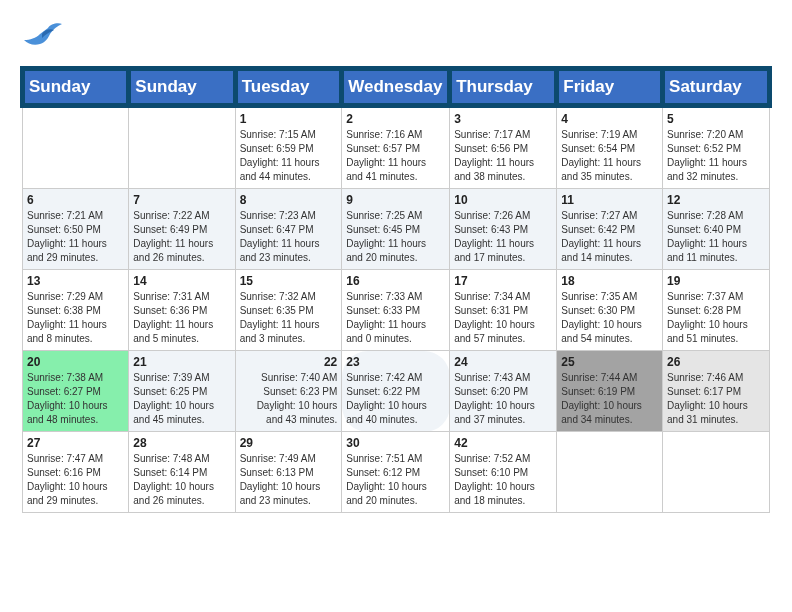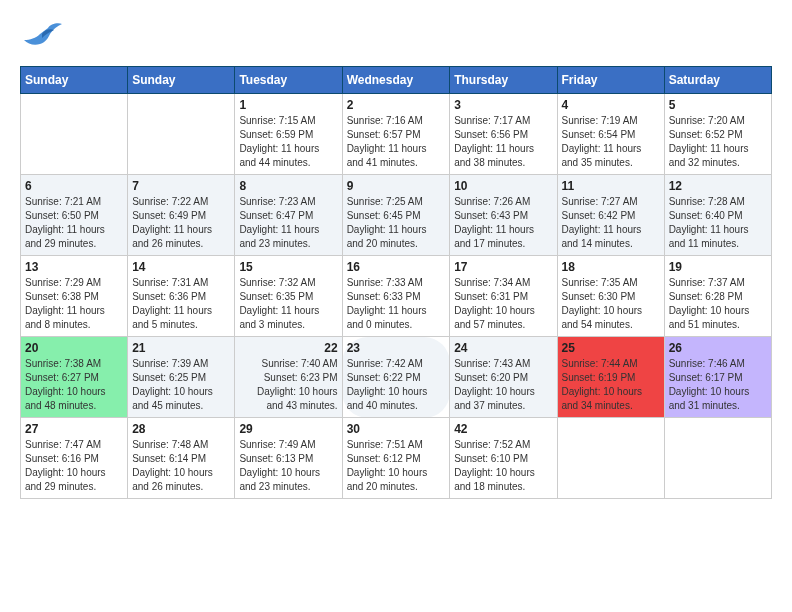--- a/index.html
+++ b/index.html
@@ -36,23 +36,23 @@
     .calendar {
       width: 100%;
       border-collapse: collapse;
       font-size: 11px;
     }
     .calendar th {
       background: #3a6fc4;
       color: #fff;
       padding: 6px 4px;
       text-align: left;
-      font-size: 12px;
+      font-size: 17px;
       font-weight: bold;
-      border: 1px solid #0c4a6e;
+      border: 5px solid #0c4a6e;
     }
     .calendar td {
       border: 1px solid #ccc;
       vertical-align: top;
       padding: 4px;
       min-height: 80px;
       width: 108px;
       background: #fff;
     }
     .calendar tr:nth-child(even) td {
@@ -214,25 +214,25 @@
           <div class="day-info">Sunrise: 7:40 AM<br>Sunset: 6:23 PM<br>Daylight: 10 hours and 43 minutes.</div>
         </td>
         <td style="background: rgb(240, 244, 248); border-radius: 26px;">
           <span class="day-num">23</span>
           <div class="day-info">Sunrise: 7:42 AM<br>Sunset: 6:22 PM<br>Daylight: 10 hours and 40 minutes.</div>
         </td>
         <td style="background: rgb(240, 244, 248);">
           <span class="day-num">24</span>
           <div class="day-info">Sunrise: 7:43 AM<br>Sunset: 6:20 PM<br>Daylight: 10 hours and 37 minutes.</div>
         </td>
-        <td style="background: #ef4444;">
+        <td style="background: #a3a3a3;">
           <span class="day-num">25</span>
           <div class="day-info">Sunrise: 7:44 AM<br>Sunset: 6:19 PM<br>Daylight: 10 hours and 34 minutes.</div>
         </td>
-        <td style="background: #c4b5fd;">
+        <td style="background: #e5e5e5;">
           <span class="day-num">26</span>
           <div class="day-info">Sunrise: 7:46 AM<br>Sunset: 6:17 PM<br>Daylight: 10 hours and 31 minutes.</div>
         </td>
       </tr>
       <tr>
         <td>
           <span class="day-num">27</span>
           <div class="day-info">Sunrise: 7:47 AM<br>Sunset: 6:16 PM<br>Daylight: 10 hours and 29 minutes.</div>
         </td>
         <td>

